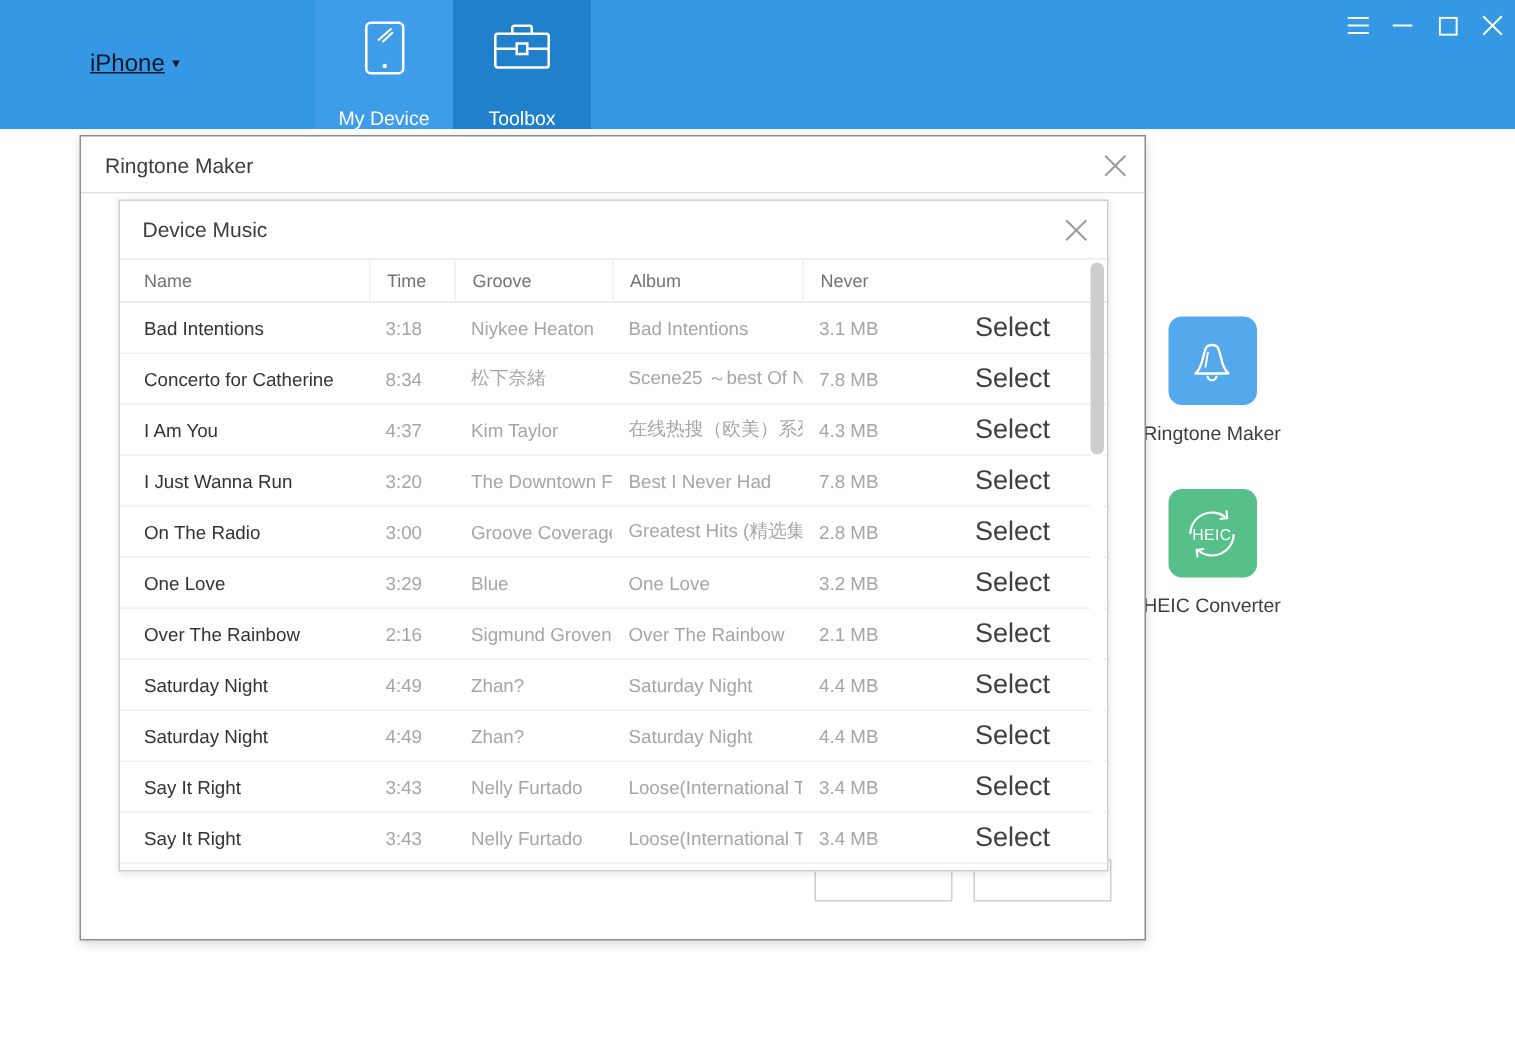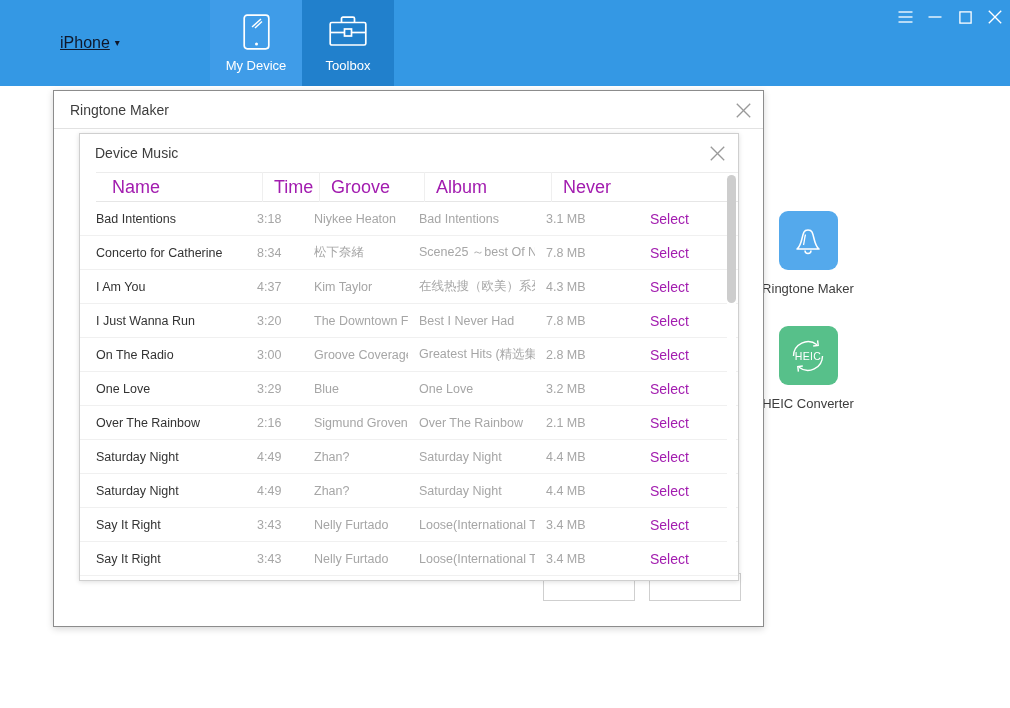--- a/index.html
+++ b/index.html
@@ -104,21 +104,21 @@
     position: absolute;
     left: 210px; top: 0;
     height: 86px;
     display: flex;
   }
   .tab {
     width: 92px; height: 86px;
     display: flex;
     flex-direction: column;
     align-items: center;
-    justify-content: flex-start;
+    justify-content: space-between;
     padding-top: 13px;
     color: #ffffff;
     background: #3f9ce8;
     cursor: pointer;
   }
   .tab.active { background: #2180cc; }
   .tab .tab-icon {
     height: 38px;
     display: flex;
     align-items: center;
@@ -235,24 +235,23 @@
 
   .dm-table {
     position: relative;
     width: 660px;
   }
   .dm-head {
     display: flex;
     height: 30px;
     border-top: 1px solid #ececec;
     border-bottom: 1px solid #e6e6e6;
-    color: #a21caf;
-    font-size: 18px;
-    align-items: center;
-    margin-left: 16px;
+    color: #737373;
+    font-size: 12px;
+    align-items: center;
   }
   .dm-row {
     display: flex;
     height: 34px;
     align-items: center;
     border-bottom: 1px solid #f0f0f0;
     font-size: 12.5px;
   }
   .c-name   { width: 166px; padding-left: 16px; }
   .c-time   { width: 57px;  }
@@ -277,22 +276,22 @@
   .dm-row .c-artist,
   .dm-row .c-album,
   .dm-row .c-size {
     color: #a6a6a6;
     padding-left: 11px;
     white-space: nowrap;
     overflow: hidden;
   }
   .dm-row .c-op { padding-left: 11px; }
   .op-select {
-    color: #a21caf;
-    font-size: 14px;
+    color: #404040;
+    font-size: 18px;
     cursor: pointer;
   }
 
   .dm-scrollbar {
     position: absolute;
     right: 2px; top: 41px;
     width: 9px; height: 399px;
     background: #ffffff;
   }
   .dm-thumb {

